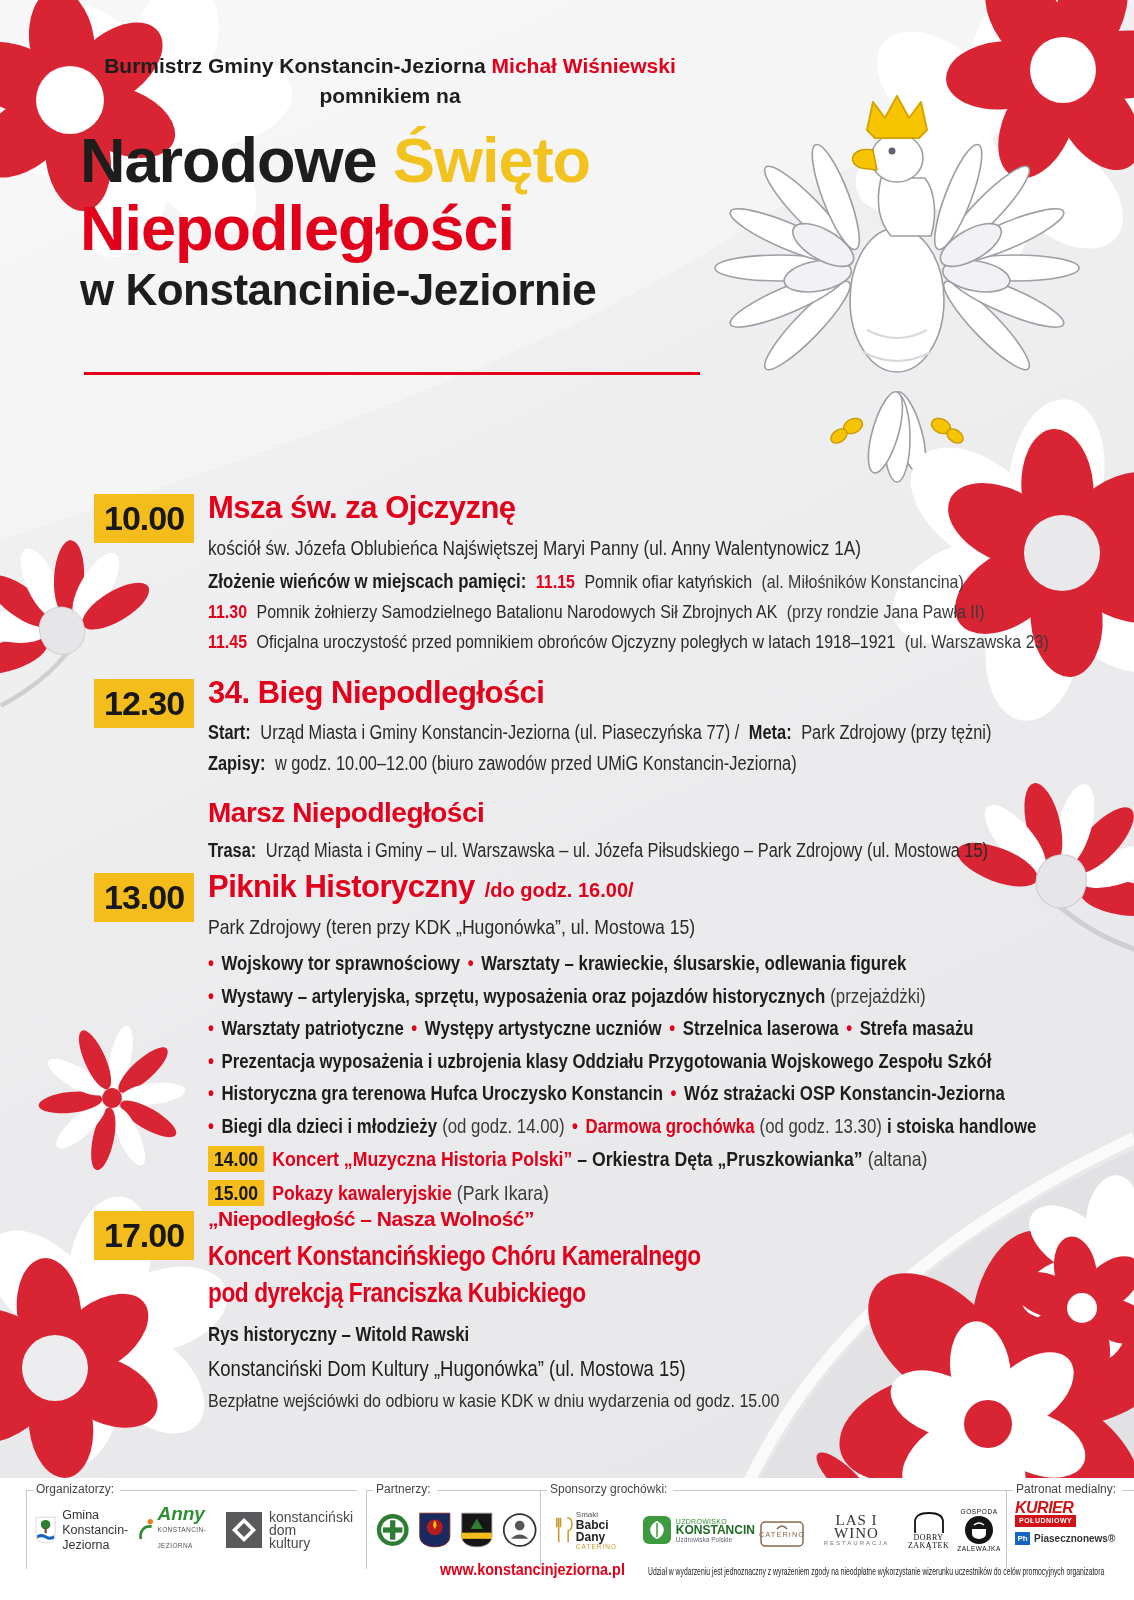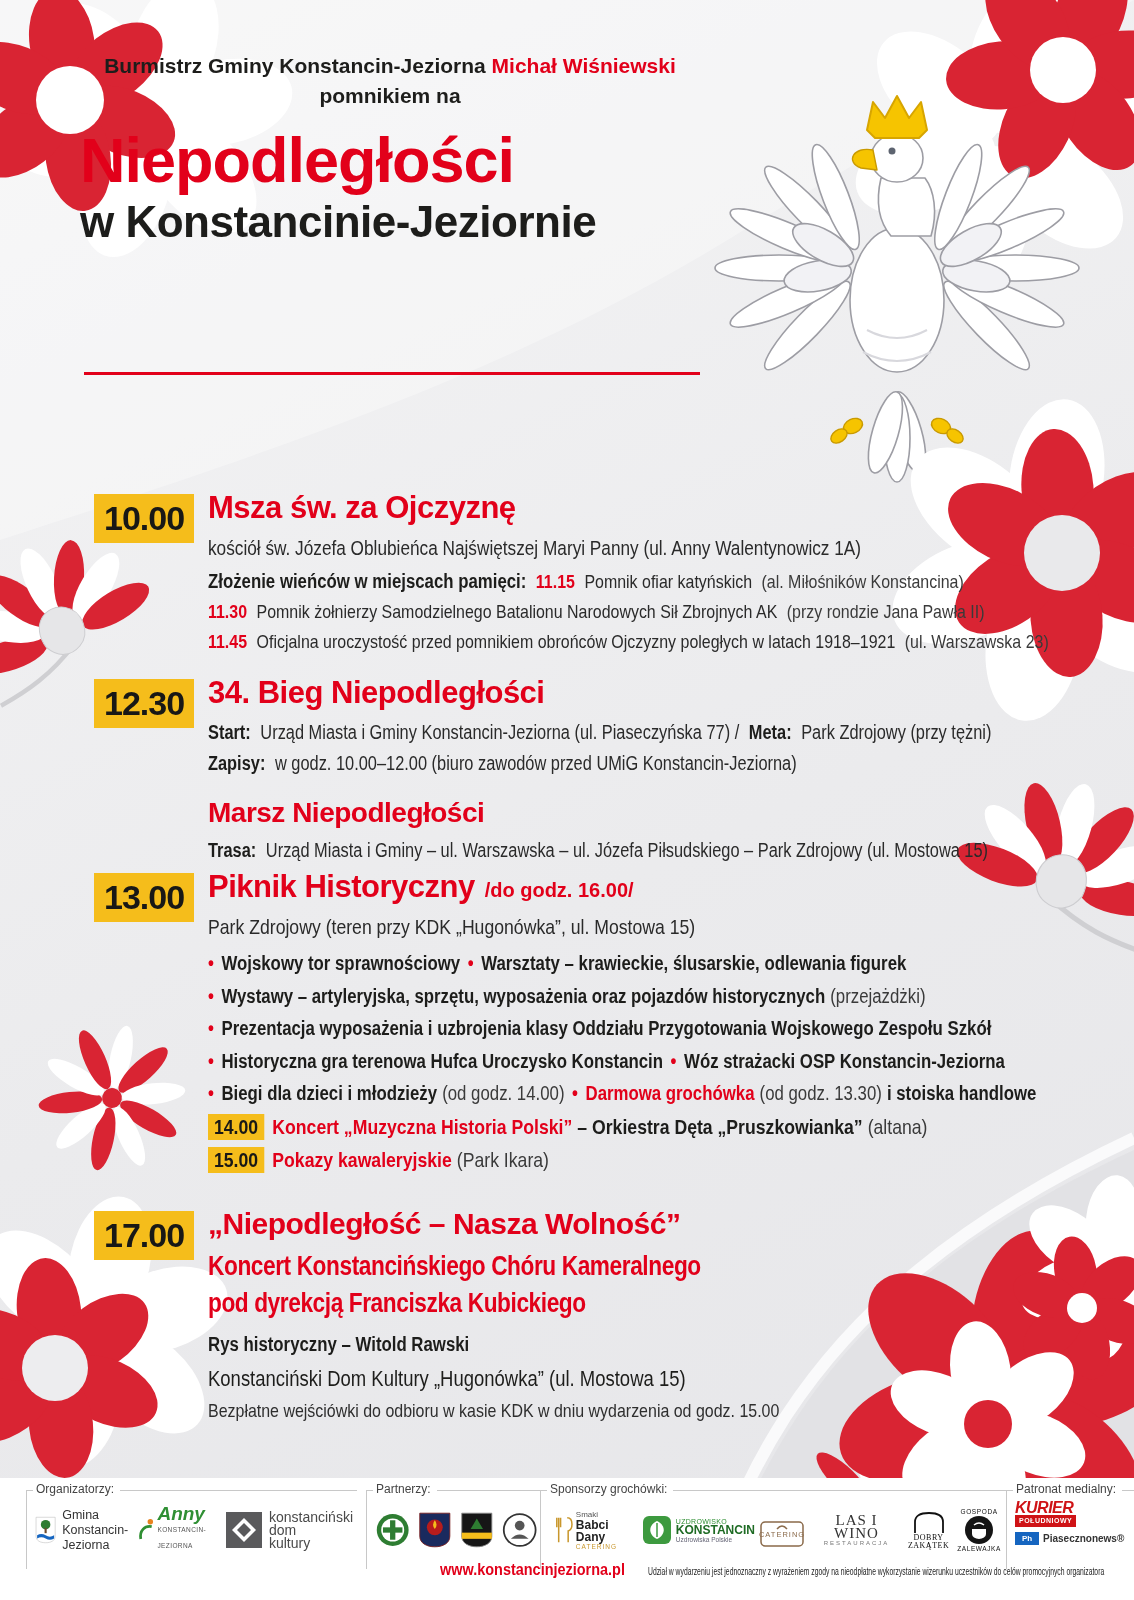--- a/index.html
+++ b/index.html
@@ -62,21 +62,21 @@
   .uz-t2{font-size:12px;font-weight:700;color:#1e6b24;line-height:11px;}
   .uz-t3{font-size:6.5px;color:#667;}
   .liw{font-family:"Liberation Serif",serif;font-size:15px;color:#333;letter-spacing:1px;line-height:13px;}
   .liw-sub{font-size:6px;letter-spacing:2px;color:#777;font-family:"Liberation Sans",sans-serif;}
   .dz-t{font-family:"Liberation Serif",serif;font-size:8px;color:#111;line-height:8px;letter-spacing:0.5px;}
   .zal-t{font-size:6.5px;color:#111;line-height:7px;letter-spacing:0.6px;}
   .kurier{line-height:10px;}
   .kurier-top{font-size:16px;font-weight:700;font-style:italic;color:#cf1316;letter-spacing:-0.5px;}
   .kurier-band{display:inline-block;background:#cf1316;color:#fff;font-size:7px;font-weight:700;padding:1px 4px;letter-spacing:0.5px;}
   .pnews{display:flex;align-items:center;margin-top:5px;}
-  .pn-sq{width:24px;height:13px;background:#1565c0;color:#fff;font-size:8px;font-weight:700;display:flex;align-items:center;justify-content:center;margin-right:4px;}
+  .pn-sq{width:15px;height:13px;background:#1565c0;color:#fff;font-size:8px;font-weight:700;display:flex;align-items:center;justify-content:center;margin-right:4px;}
   .pn-txt{font-size:10px;font-weight:700;color:#333;}
   .bottomline{position:absolute;left:0;top:1558px;width:1134px;height:30px;}
   .website{position:absolute;left:440px;top:2px;font-size:17px;font-weight:700;color:#e2001a;transform:scaleX(0.85);transform-origin:0 50%;white-space:nowrap;}
   .disclaimer{position:absolute;left:648px;top:8px;font-size:10px;color:#222;transform:scaleX(0.68);transform-origin:0 50%;white-space:nowrap;}
 </style>
 </head>
 <body>
 
 <div class="poster">
 
@@ -204,20 +204,24 @@
 
   <div class="head">
     <div>
       <span>Burmistrz Gminy Konstancin-Jeziorna</span>
       <span class="red">Michał Wiśniewski</span>
     </div>
     <div class="sub">pomnikiem na</div>
   </div>
 
   <div class="title">
+    <div class="l1">
+      <span>Narodowe</span>
+      <span class="yellow">Święto</span>
+    </div>
     <div class="l2">Niepodległości</div>
     <div class="l3">w Konstancinie-Jeziornie</div>
   </div>
   <div class="rule"></div>
 
   <div class="badge-lg" style="top:494px">10.00</div>
   <div class="badge-lg" style="top:679px">12.30</div>
   <div class="badge-lg" style="top:873px">13.00</div>
   <div class="badge-lg" style="top:1211px">17.00</div>
 
@@ -267,39 +271,42 @@
     </div>
     <div class="t-line" style="font-size:21px;margin-bottom:13px"><span class="cond">Park Zdrojowy (teren przy KDK „Hugonówka”, ul. Mostowa 15)</span></div>
 
     <div class="b-line"><span class="cond">
       <span class="dot">•</span><span>Wojskowy tor sprawnościowy</span><span class="dot mid">•</span><span>Warsztaty – krawieckie, ślusarskie, odlewania figurek</span>
     </span></div>
     <div class="b-line"><span class="cond">
       <span class="dot">•</span><span>Wystawy – artyleryjska, sprzętu, wyposażenia oraz pojazdów historycznych</span><span class="note">(przejażdżki)</span>
     </span></div>
     <div class="b-line"><span class="cond">
+      <span class="dot">•</span><span>Warsztaty patriotyczne</span><span class="dot mid">•</span><span>Występy artystyczne uczniów</span><span class="dot mid">•</span><span>Strzelnica laserowa</span><span class="dot mid">•</span><span>Strefa masażu</span>
+    </span></div>
+    <div class="b-line"><span class="cond">
       <span class="dot">•</span><span>Prezentacja wyposażenia i uzbrojenia klasy Oddziału Przygotowania Wojskowego Zespołu Szkół</span>
     </span></div>
     <div class="b-line"><span class="cond">
       <span class="dot">•</span><span>Historyczna gra terenowa Hufca Uroczysko Konstancin</span><span class="dot mid">•</span><span>Wóz strażacki OSP Konstancin-Jeziorna</span>
     </span></div>
     <div class="b-line"><span class="cond">
       <span class="dot">•</span><span>Biegi dla dzieci i młodzieży</span><span class="note">(od godz. 14.00)</span><span class="dot mid">•</span><span class="redb">Darmowa grochówka</span><span class="note">(od godz. 13.30)</span><span class="sp">i stoiska handlowe</span>
     </span></div>
 
     <div class="b-line" style="font-size:21px;margin-top:3px"><span class="cond">
       <span class="badge-sm">14.00</span><span class="redb">Koncert „Muzyczna Historia Polski”</span><span class="sp">– Orkiestra Dęta „Pruszkowianka”</span><span class="note">(altana)</span>
     </span></div>
     <div class="b-line" style="font-size:21px"><span class="cond">
       <span class="badge-sm">15.00</span><span class="redb">Pokazy kawaleryjskie</span><span class="note">(Park Ikara)</span>
     </span></div>
   </div>
 
   <div class="sec" style="top:1207px">
-    <div class="sec-title" style="font-size:30px">„Niepodległość – Nasza Wolność”</div>
+    <div class="sec-title" style="font-size:21px">„Niepodległość – Nasza Wolność”</div>
     <div class="c2"><span class="cond">Koncert Konstancińskiego Chóru Kameralnego</span></div>
     <div class="c2"><span class="cond">pod dyrekcją Franciszka Kubickiego</span></div>
     <div class="c4"><span class="cond">Rys historyczny – Witold Rawski</span></div>
     <div class="cv"><span class="cond">Konstanciński Dom Kultury „Hugonówka” (ul. Mostowa 15)</span></div>
     <div class="ct"><span class="cond">Bezpłatne wejściówki do odbioru w kasie KDK w dniu wydarzenia od godz. 15.00</span></div>
   </div>
 
   <div class="footer">
 
     <div class="fgroup" style="left:26px;width:318px">

